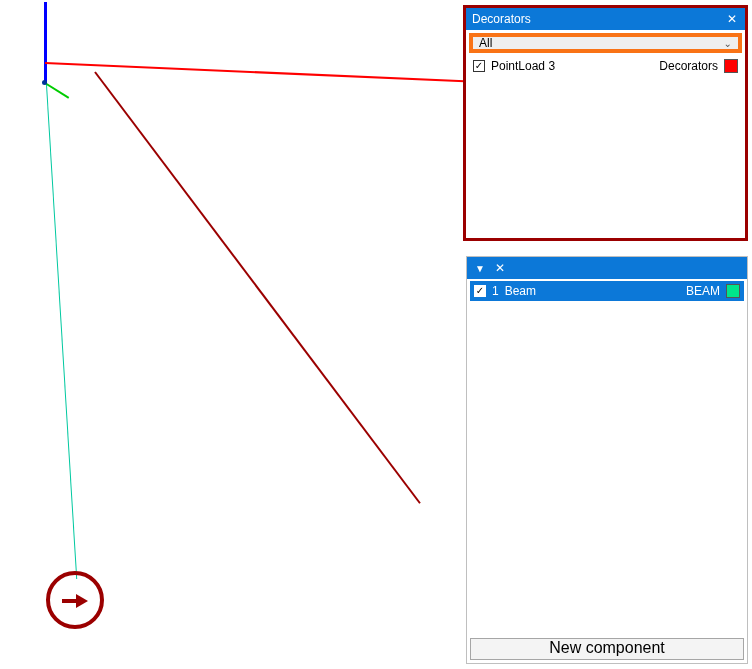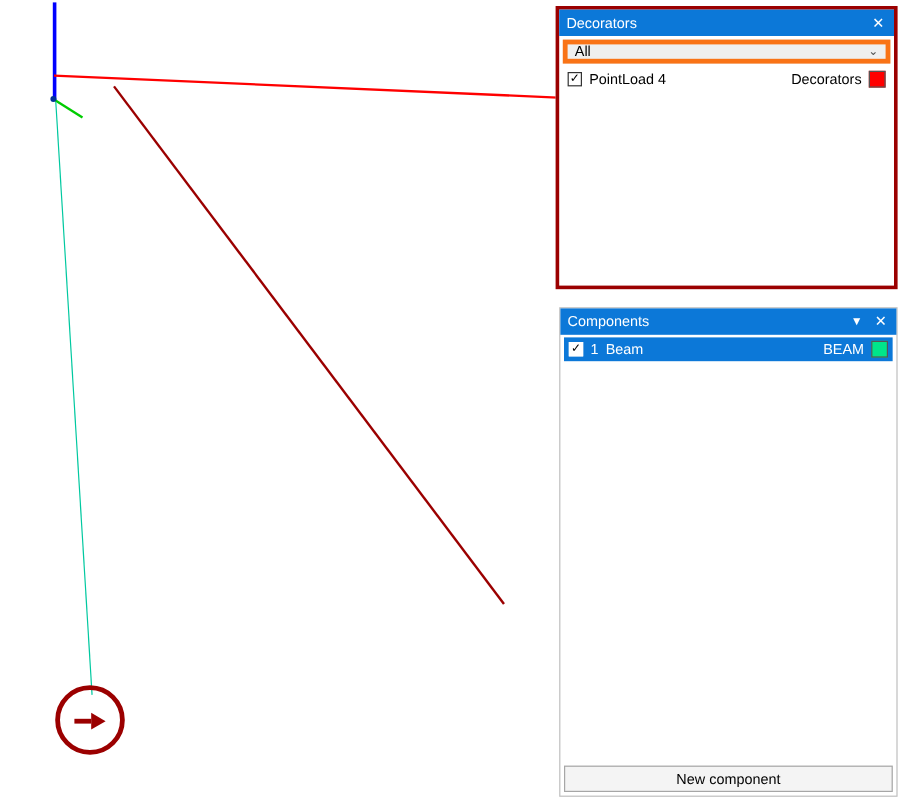--- a/index.html
+++ b/index.html
@@ -46,21 +46,21 @@
   .panel-components .list-area { top: 24px; bottom: 28px; }
 
   .row { display: flex; align-items: center; height: 20px; padding: 0 4px; font-size: 12px; gap: 6px; }
   .row .cb { width: 12px; height: 12px; border: 1px solid #333; display: inline-flex; align-items: center; justify-content: center; font-size: 10px; line-height: 1; background: #fff; }
   .row .label { flex: 1; }
   .row .type { }
   .row .swatch { width: 14px; height: 14px; border: 1px solid #555; }
   .row-selected { background: #0c78d8; color: #ffffff; }
   .row-selected .cb { border-color: #fff; background: #fff; color: #000; }
 
-  .new-comp-btn { position: absolute; left: 3px; right: 3px; bottom: 3px; height: 22px; border: 1px solid #a6a6a6; background: #f4f4f4; display: flex; align-items: center; justify-content: center; font-size: 12px; }
+  .new-comp-btn { position: absolute; left: 3px; right: 3px; bottom: 3px; height: 22px; border: 1px solid #a6a6a6; background: #f4f4f4; display: flex; align-items: flex-start; justify-content: center; font-size: 16px; }
 
 </style>
 </head>
 <body>
 
 <div class="viewport">
   <div class="axis-z"></div>
   <div class="axis-x"></div>
   <div class="axis-y"></div>
   <div class="origin-dot"></div>
@@ -81,30 +81,29 @@
     <span class="title">Decorators</span>
     <span class="close-x">✕</span>
   </div>
   <div class="dropdown">
     <span>All</span>
     <span class="caret">⌄</span>
   </div>
   <div class="list-area">
     <div class="row">
       <span class="cb">✓</span>
-      <span class="label">PointLoad 4</span>
+      <span class="label">PointLoad 3</span>
       <span class="type">Decorators</span>
       <span class="swatch" style="background:#ff0000"></span>
     </div>
   </div>
 </div>
 
 <div class="panel panel-components">
   <div class="titlebar">
-    <span class="title">Components</span>
     <span class="down-caret">▼</span>
     <span class="close-x">✕</span>
   </div>
   <div class="list-area">
     <div class="row row-selected">
       <span class="cb">✓</span>
       <span>1</span>
       <span class="label">Beam</span>
       <span class="type">BEAM</span>
       <span class="swatch" style="background:#00e58a"></span>

